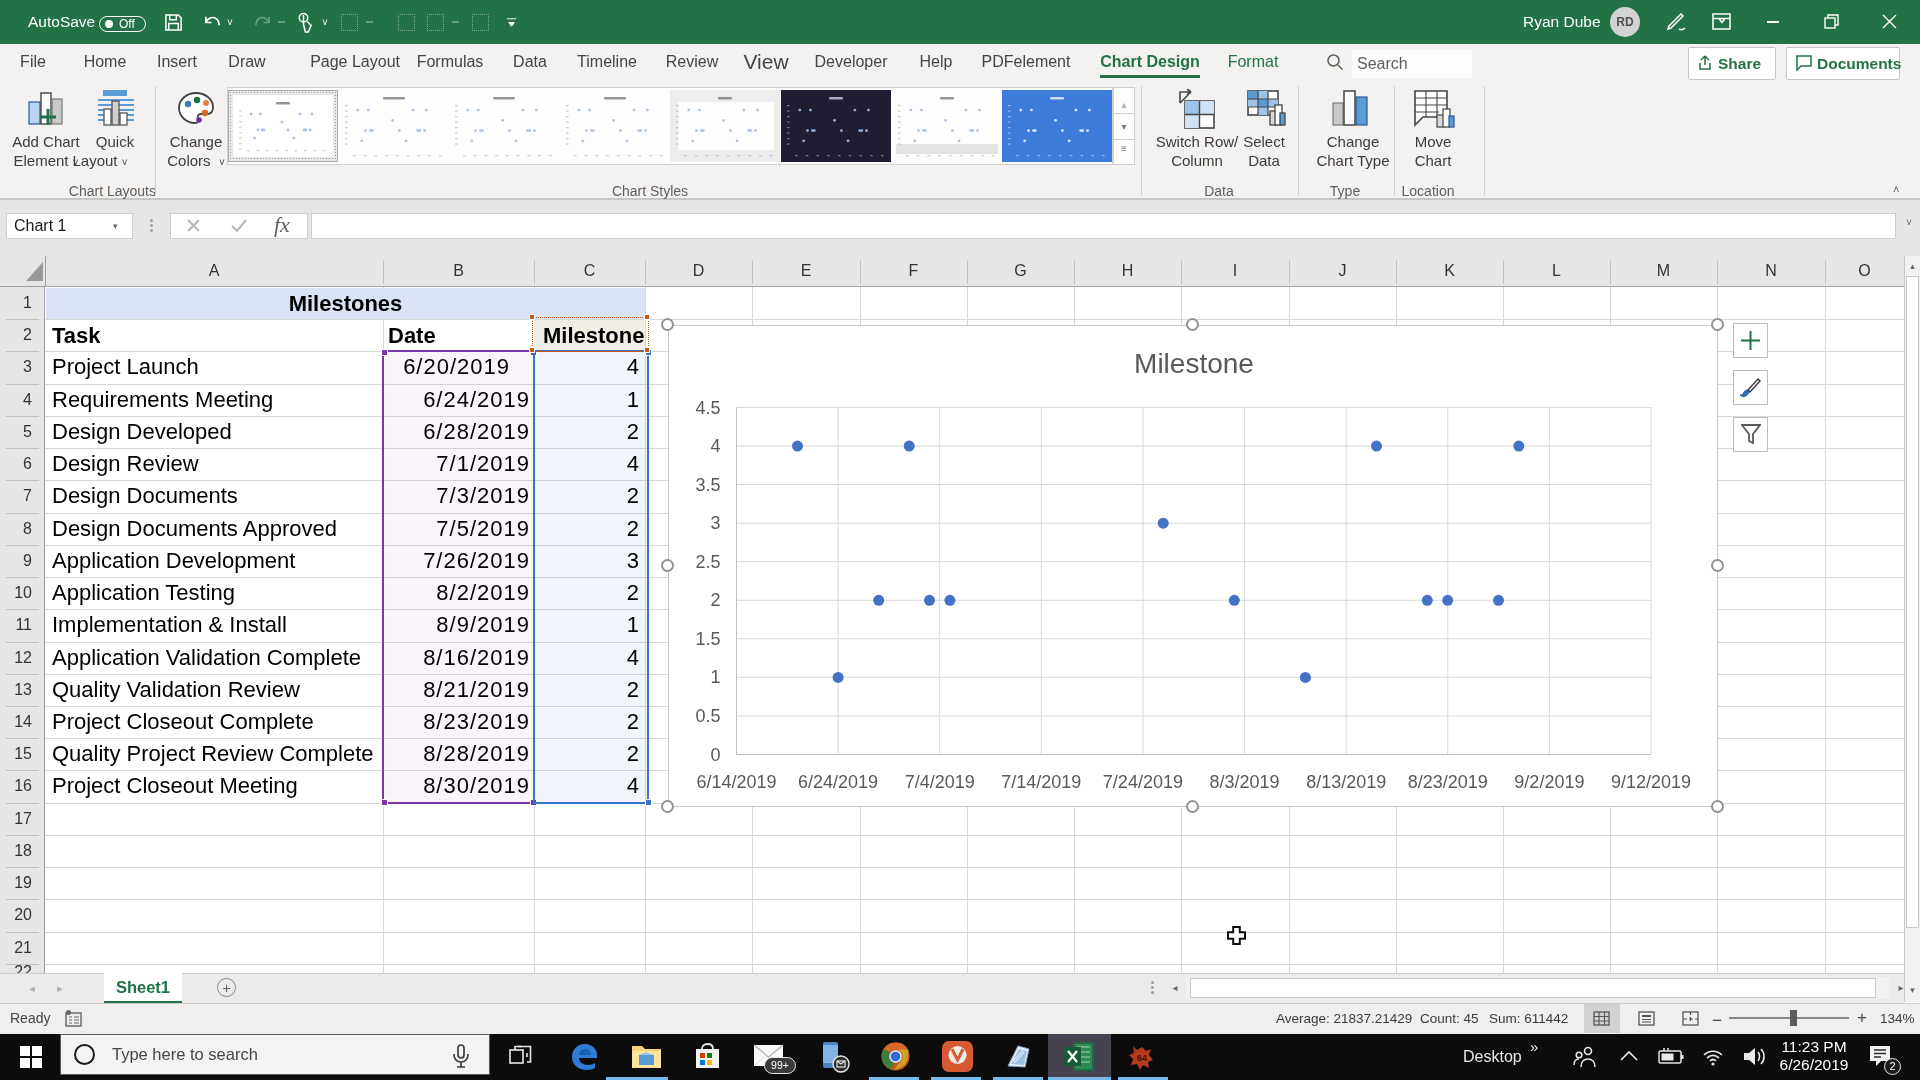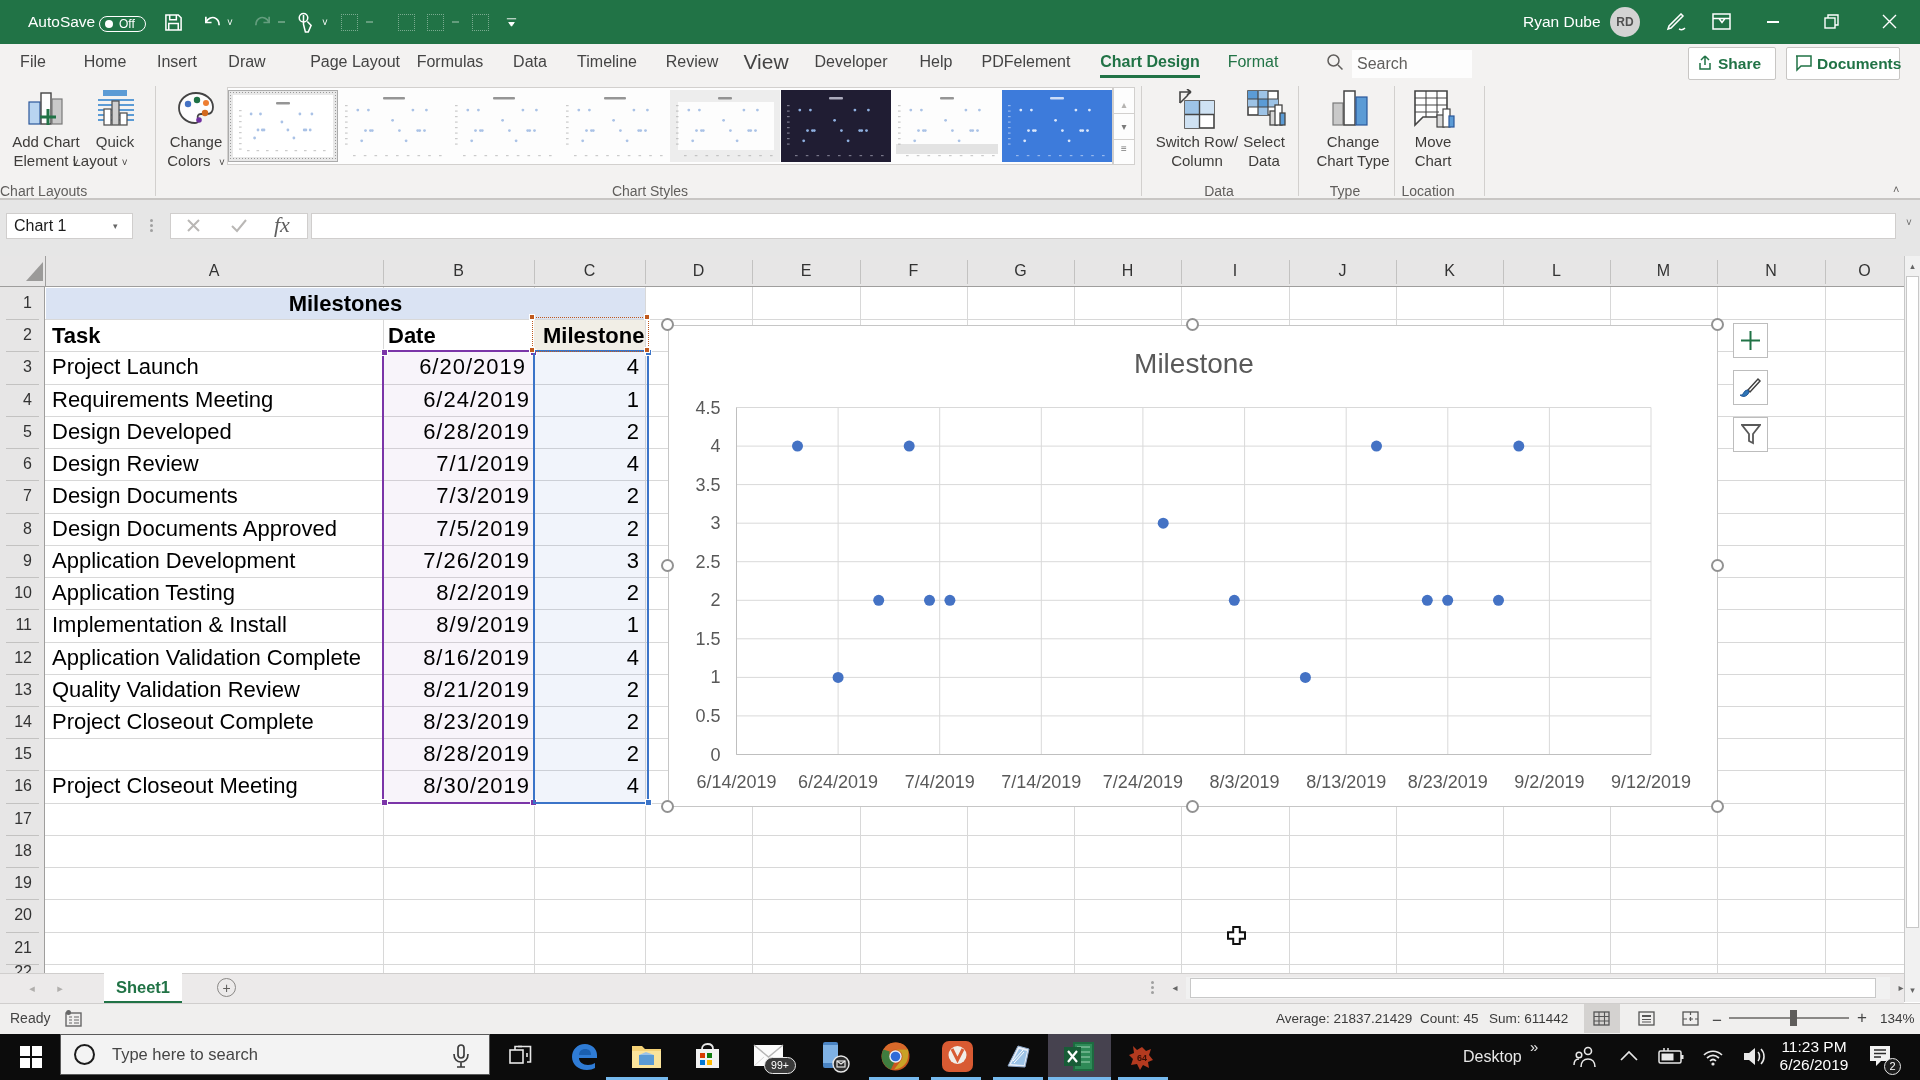--- a/index.html
+++ b/index.html
@@ -104,21 +104,21 @@
 <div style="position:absolute;left:-14px;top:152px;width:120px;height:19px;color:#3e3c3a;font-size:15px;text-align:center;">Element&nbsp;<span style="font-size:10px">˅</span></div>
 <svg class="ab" style="left:96px;top:89px" width="40" height="40" viewBox="0 0 40 40">
       <rect x="7" y="1" width="24" height="6" fill="#5b9bd5"></rect>
       <path d="M2 11h36M2 16h36M2 21h36M2 26h36M2 31h36" stroke="#5b9bd5" stroke-width="2.2"></path>
       <rect x="8" y="20" width="7" height="16" fill="#fff" stroke="#555" stroke-width="1.3"></rect>
       <rect x="16" y="12" width="7" height="24" fill="#d0d0d0" stroke="#555" stroke-width="1.3"></rect>
       <rect x="24" y="24" width="7" height="12" fill="#fff" stroke="#555" stroke-width="1.3"></rect>
     </svg>
 <div style="position:absolute;left:55px;top:133px;width:120px;height:19px;color:#404040;font-size:15px;text-align:center;">Quick</div>
 <div style="position:absolute;left:40px;top:152px;width:120px;height:19px;color:#3e3c3a;font-size:15px;text-align:center;">Layout&nbsp;<span style="font-size:10px">˅</span></div>
-<div style="position:absolute;left:0px;top:183px;width:156px;height:16px;color:#605e5c;font-size:14px;text-align:left;">Chart Layouts</div>
+<div style="position:absolute;left:0px;top:183px;width:156px;height:16px;color:#605e5c;font-size:14px;text-align:right;">Chart Layouts</div>
 <div style="position:absolute;left:155px;top:86px;width:1px;height:110px;background:#d2d0ce;"></div>
 <svg class="ab" style="left:177px;top:91px" width="38" height="36" viewBox="0 0 38 36">
       <path d="M19 2C9 2 2 9 2 17c0 8 7 15 16 15 3 0 4-2 3-4-1-3 0-5 3-5h6c4 0 6-3 6-7C36 8 28 2 19 2z" fill="#fdfdfd" stroke="#444" stroke-width="1.8"></path>
       <circle cx="11" cy="13" r="3.2" fill="#4472c4"></circle>
       <circle cx="20" cy="9" r="3.2" fill="#1e7145"></circle>
       <circle cx="29" cy="12" r="3" fill="#ed7d31"></circle>
       <circle cx="28" cy="22" r="3.2" fill="#d2691e"></circle>
       <circle cx="22" cy="29" r="2.8" fill="#7030a0"></circle>
     </svg>
 <div style="position:absolute;left:136px;top:133px;width:120px;height:19px;color:#3e3c3a;font-size:15px;text-align:center;">Change</div>
@@ -608,21 +608,21 @@
 <div style="position:absolute;left:45px;top:964px;width:1859px;height:1px;background:#d8d8d8;"></div>
 <div style="position:absolute;left:46px;top:288px;width:599px;height:31px;background:#dae3f3;"></div>
 <div style="position:absolute;left:46px;top:288px;width:599px;height:31px;color:#000;font-size:22px;font-weight:bold;line-height:31px;text-align:center;">Milestones</div>
 <div style="position:absolute;left:384px;top:352px;width:150px;height:451px;background:#7030a0;opacity:0.05;"></div>
 <div style="position:absolute;left:535px;top:352px;width:112px;height:451px;background:#4472c4;opacity:0.075;"></div>
 <div style="position:absolute;left:52px;top:320px;width:330px;height:31px;color:#000;font-size:22px;font-weight:bold;line-height:31px;">Task</div>
 <div style="position:absolute;left:388px;top:320px;width:140px;height:31px;color:#000;font-size:22px;font-weight:bold;line-height:31px;">Date</div>
 <div style="position:absolute;left:534px;top:320px;width:111px;height:30px;background:#f1eee6;"></div>
 <div style="position:absolute;left:543px;top:320px;width:102px;height:31px;color:#000;font-size:22px;font-weight:bold;line-height:31px;">Milestone</div>
 <div style="position:absolute;left:52px;top:351px;width:328px;height:32px;color:#000;font-size:22px;line-height:32px;white-space:nowrap;overflow:hidden;">Project Launch</div>
-<div style="position:absolute;left:386px;top:351px;width:140px;height:32px;color:#000;font-size:22px;line-height:32px;text-align:right;letter-spacing:1px;">6/20/2019</div>
+<div style="position:absolute;left:370px;top:351px;width:140px;height:32px;color:#000;font-size:22px;line-height:32px;text-align:right;letter-spacing:1px;">6/20/2019</div>
 <div style="position:absolute;left:540px;top:351px;width:100px;height:32px;color:#000;font-size:22px;line-height:32px;text-align:right;letter-spacing:1px;">4</div>
 <div style="position:absolute;left:52px;top:384px;width:328px;height:32px;color:#000;font-size:22px;line-height:32px;white-space:nowrap;overflow:hidden;">Requirements Meeting</div>
 <div style="position:absolute;left:390px;top:384px;width:140px;height:32px;color:#000;font-size:22px;line-height:32px;text-align:right;letter-spacing:1px;">6/24/2019</div>
 <div style="position:absolute;left:540px;top:384px;width:100px;height:32px;color:#000;font-size:22px;line-height:32px;text-align:right;letter-spacing:1px;">1</div>
 <div style="position:absolute;left:52px;top:416px;width:328px;height:32px;color:#000;font-size:22px;line-height:32px;white-space:nowrap;overflow:hidden;">Design Developed</div>
 <div style="position:absolute;left:390px;top:416px;width:140px;height:32px;color:#000;font-size:22px;line-height:32px;text-align:right;letter-spacing:1px;">6/28/2019</div>
 <div style="position:absolute;left:540px;top:416px;width:100px;height:32px;color:#000;font-size:22px;line-height:32px;text-align:right;letter-spacing:1px;">2</div>
 <div style="position:absolute;left:52px;top:448px;width:328px;height:32px;color:#000;font-size:22px;line-height:32px;white-space:nowrap;overflow:hidden;">Design Review</div>
 <div style="position:absolute;left:390px;top:448px;width:140px;height:32px;color:#000;font-size:22px;line-height:32px;text-align:right;letter-spacing:1px;">7/1/2019</div>
 <div style="position:absolute;left:540px;top:448px;width:100px;height:32px;color:#000;font-size:22px;line-height:32px;text-align:right;letter-spacing:1px;">4</div>
@@ -643,20 +643,21 @@
 <div style="position:absolute;left:540px;top:609px;width:100px;height:32px;color:#000;font-size:22px;line-height:32px;text-align:right;letter-spacing:1px;">1</div>
 <div style="position:absolute;left:52px;top:642px;width:328px;height:32px;color:#000;font-size:22px;line-height:32px;white-space:nowrap;overflow:hidden;">Application Validation Complete</div>
 <div style="position:absolute;left:390px;top:642px;width:140px;height:32px;color:#000;font-size:22px;line-height:32px;text-align:right;letter-spacing:1px;">8/16/2019</div>
 <div style="position:absolute;left:540px;top:642px;width:100px;height:32px;color:#000;font-size:22px;line-height:32px;text-align:right;letter-spacing:1px;">4</div>
 <div style="position:absolute;left:52px;top:674px;width:328px;height:32px;color:#000;font-size:22px;line-height:32px;white-space:nowrap;overflow:hidden;">Quality Validation Review</div>
 <div style="position:absolute;left:390px;top:674px;width:140px;height:32px;color:#000;font-size:22px;line-height:32px;text-align:right;letter-spacing:1px;">8/21/2019</div>
 <div style="position:absolute;left:540px;top:674px;width:100px;height:32px;color:#000;font-size:22px;line-height:32px;text-align:right;letter-spacing:1px;">2</div>
 <div style="position:absolute;left:52px;top:706px;width:328px;height:32px;color:#000;font-size:22px;line-height:32px;white-space:nowrap;overflow:hidden;">Project Closeout Complete</div>
 <div style="position:absolute;left:390px;top:706px;width:140px;height:32px;color:#000;font-size:22px;line-height:32px;text-align:right;letter-spacing:1px;">8/23/2019</div>
 <div style="position:absolute;left:540px;top:706px;width:100px;height:32px;color:#000;font-size:22px;line-height:32px;text-align:right;letter-spacing:1px;">2</div>
+<div style="position:absolute;left:52px;top:738px;width:328px;height:32px;color:#000;font-size:22px;line-height:32px;white-space:nowrap;overflow:hidden;">Quality Project Review Complete</div>
 <div style="position:absolute;left:390px;top:738px;width:140px;height:32px;color:#000;font-size:22px;line-height:32px;text-align:right;letter-spacing:1px;">8/28/2019</div>
 <div style="position:absolute;left:540px;top:738px;width:100px;height:32px;color:#000;font-size:22px;line-height:32px;text-align:right;letter-spacing:1px;">2</div>
 <div style="position:absolute;left:52px;top:770px;width:328px;height:32px;color:#000;font-size:22px;line-height:32px;white-space:nowrap;overflow:hidden;">Project Closeout Meeting</div>
 <div style="position:absolute;left:390px;top:770px;width:140px;height:32px;color:#000;font-size:22px;line-height:32px;text-align:right;letter-spacing:1px;">8/30/2019</div>
 <div style="position:absolute;left:540px;top:770px;width:100px;height:32px;color:#000;font-size:22px;line-height:32px;text-align:right;letter-spacing:1px;">4</div>
 <div style="position:absolute;left:382px;top:350px;width:153px;height:454px;border:2.5px solid #7b35a8;"></div>
 <div style="position:absolute;left:381px;top:349px;width:7px;height:7px;background:#7b35a8;border:1px solid #fff;"></div>
 <div style="position:absolute;left:530px;top:349px;width:7px;height:7px;background:#7b35a8;border:1px solid #fff;"></div>
 <div style="position:absolute;left:381px;top:799px;width:7px;height:7px;background:#7b35a8;border:1px solid #fff;"></div>
 <div style="position:absolute;left:530px;top:799px;width:7px;height:7px;background:#7b35a8;border:1px solid #fff;"></div>

